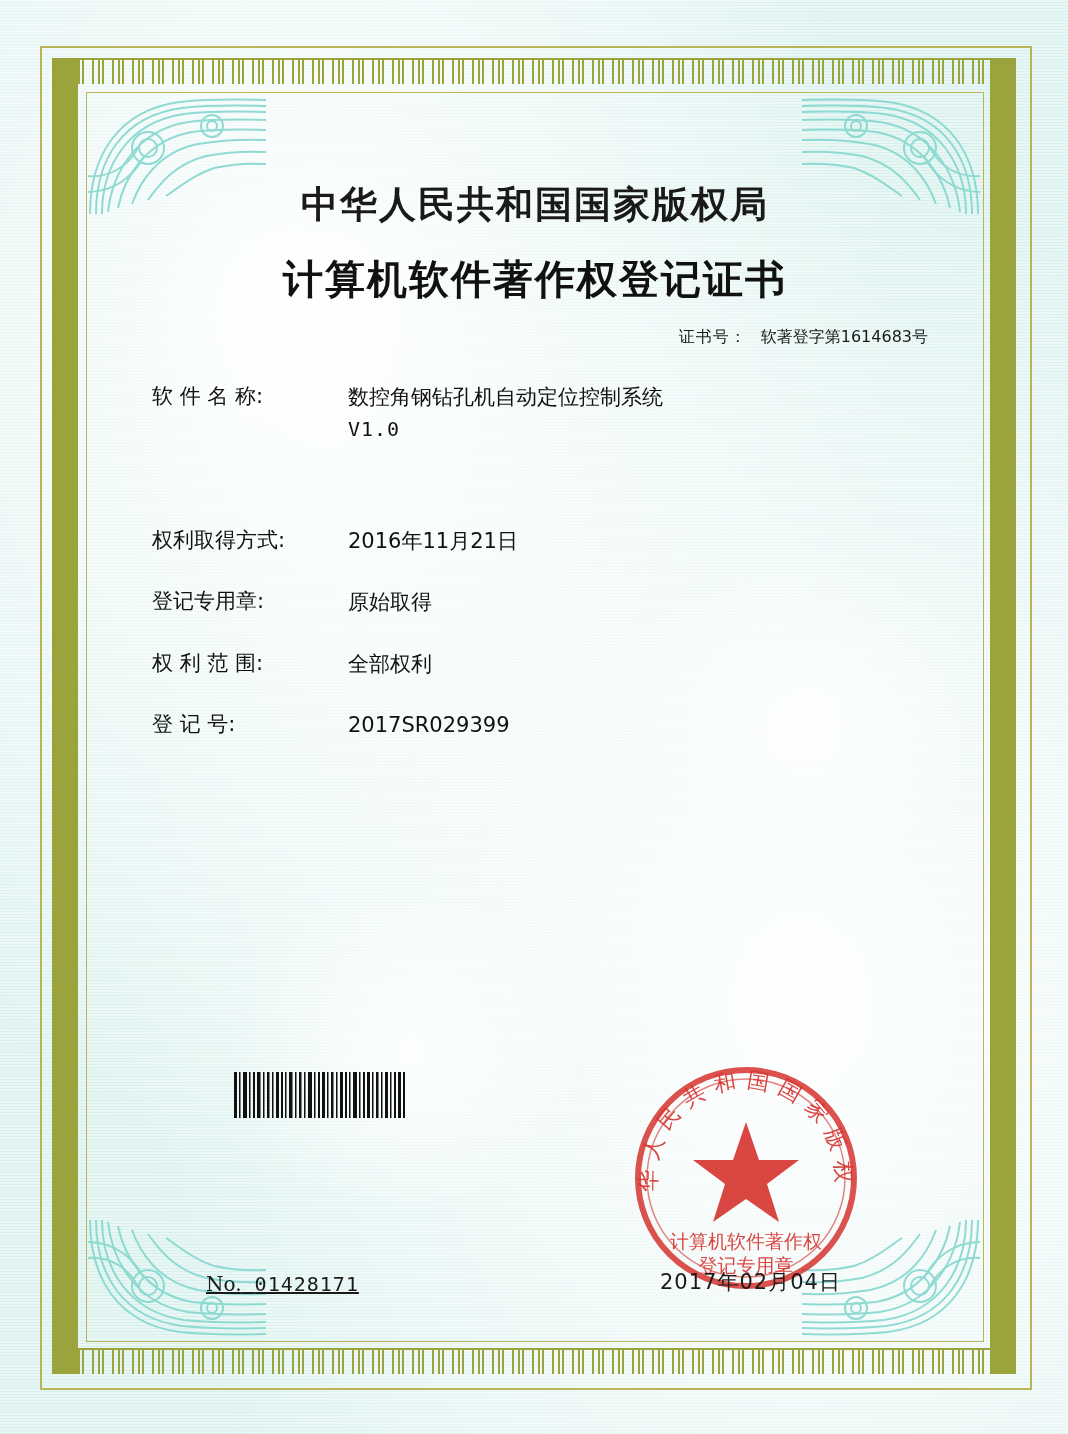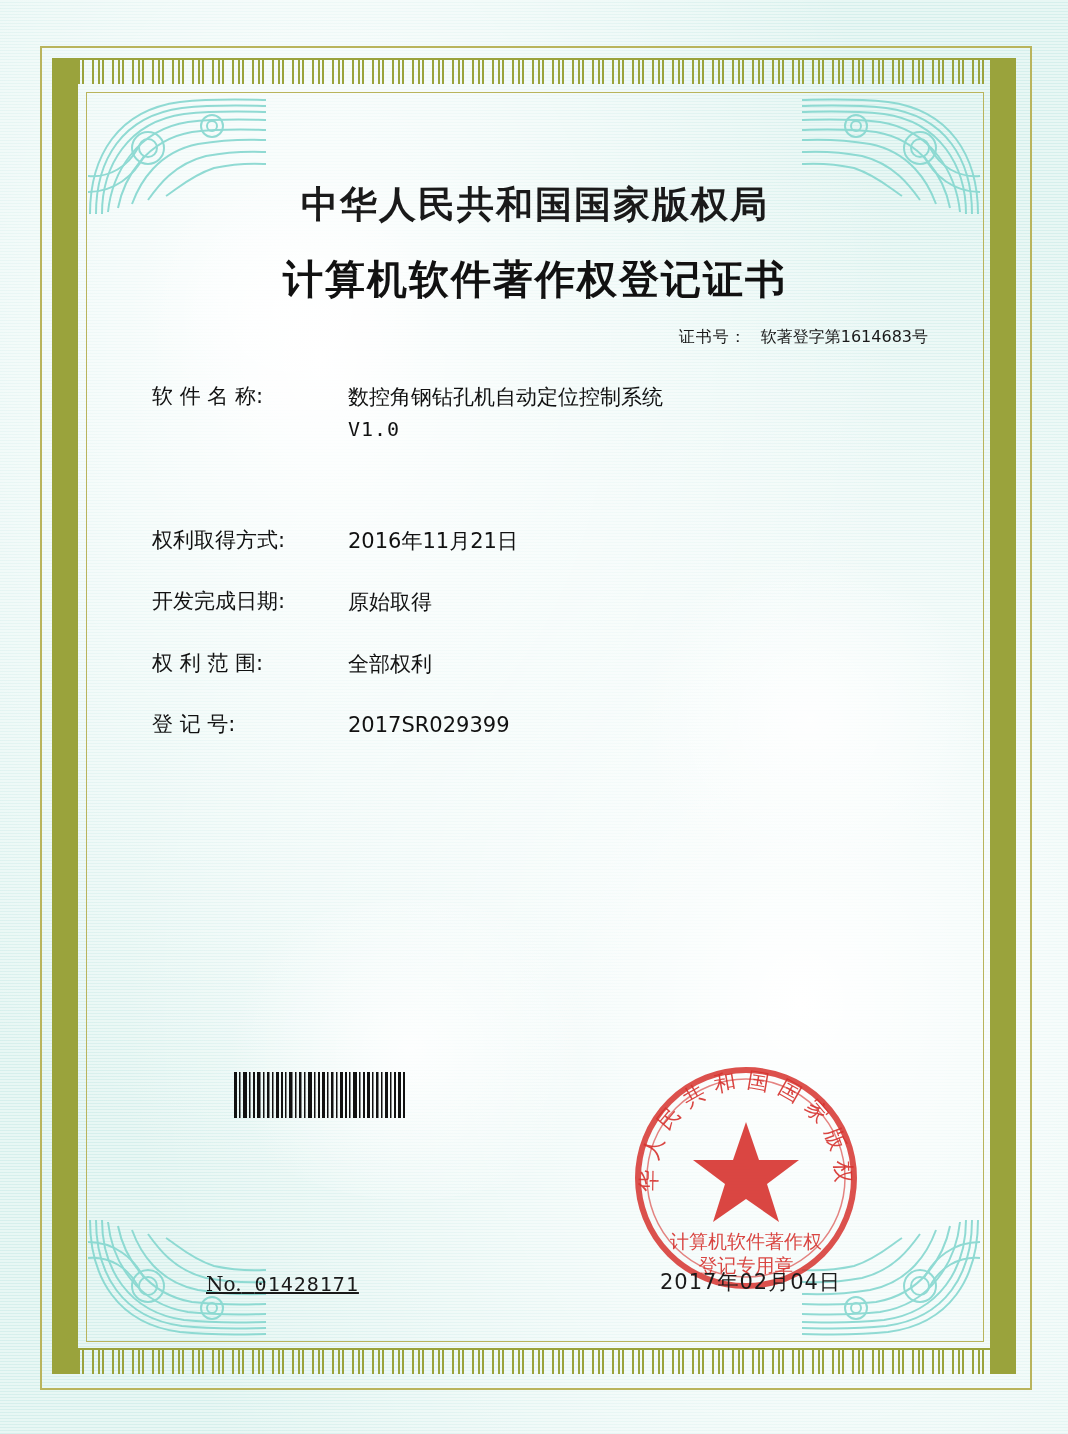--- a/index.html
+++ b/index.html
@@ -335,21 +335,21 @@
 
       <div class="gap-lg"></div>
 
 
       <div class="field-row row-dense">
         <div class="field-label">权利取得方式:</div>
         <div class="field-value">2016年11月21日</div>
       </div>
 
       <div class="field-row row-dense">
-        <div class="field-label">开发完成日期:</div>
+        <div class="field-label">登记专用章:</div>
         <div class="field-value">原始取得</div>
       </div>
 
       <div class="field-row row-dense">
         <div class="field-label">权 利 范 围:</div>
         <div class="field-value">全部权利</div>
       </div>
 
       <div class="field-row row-dense">
         <div class="field-label">登 记 号:</div>

